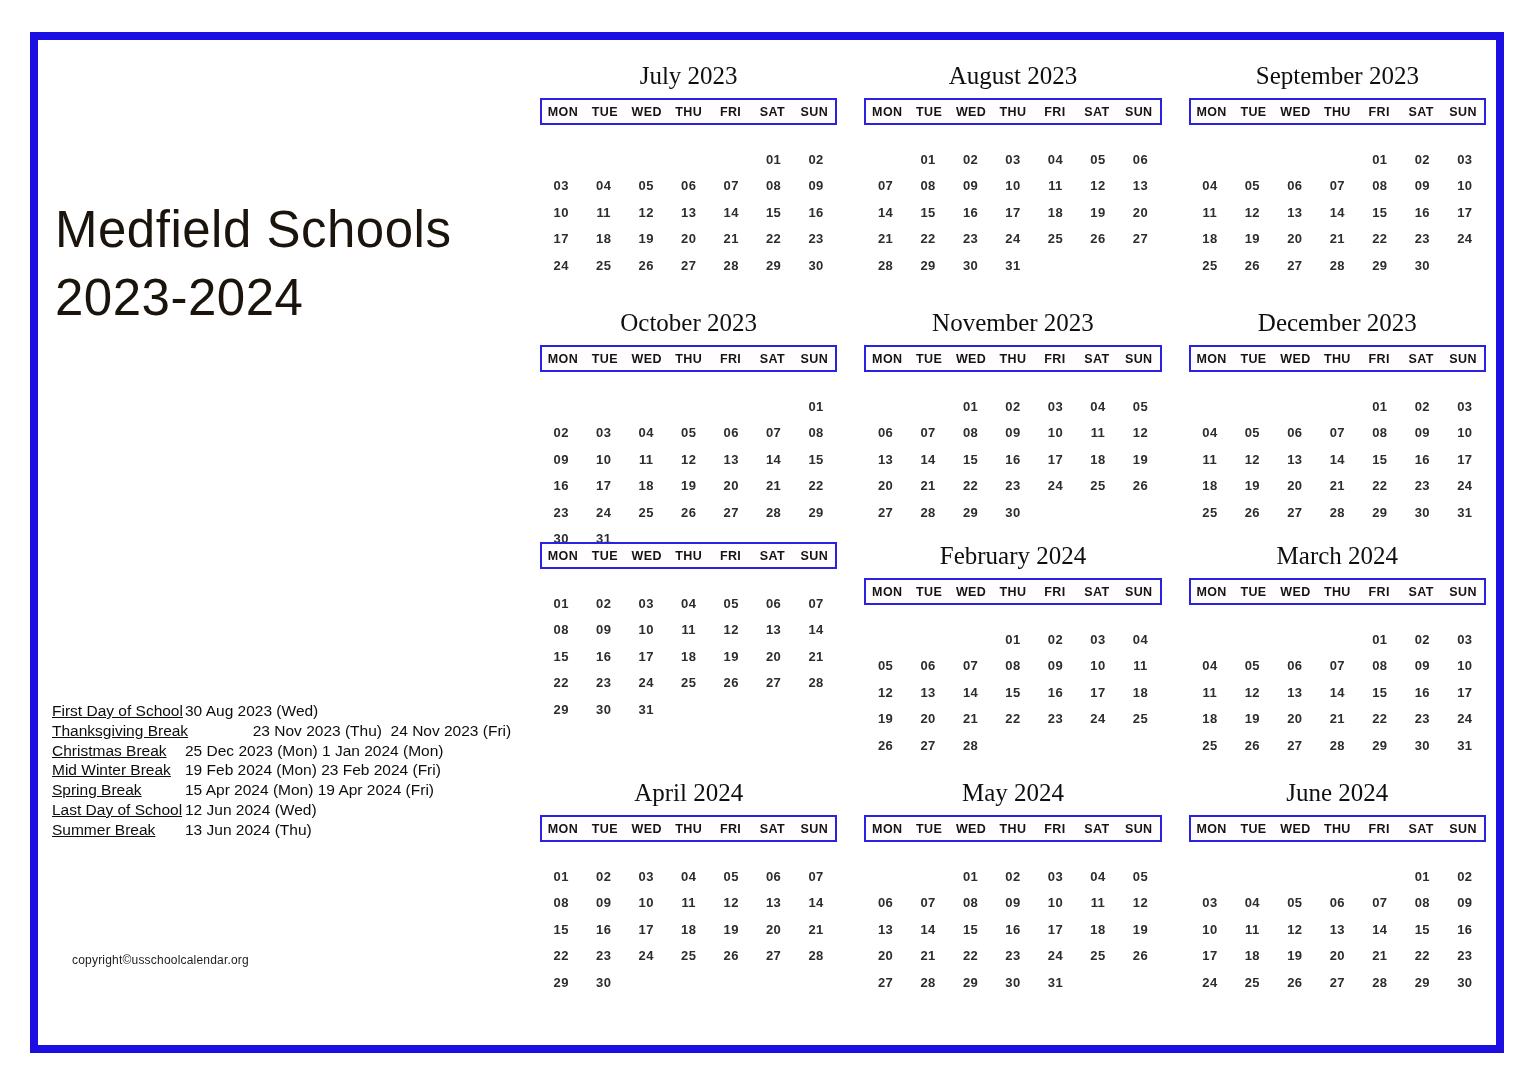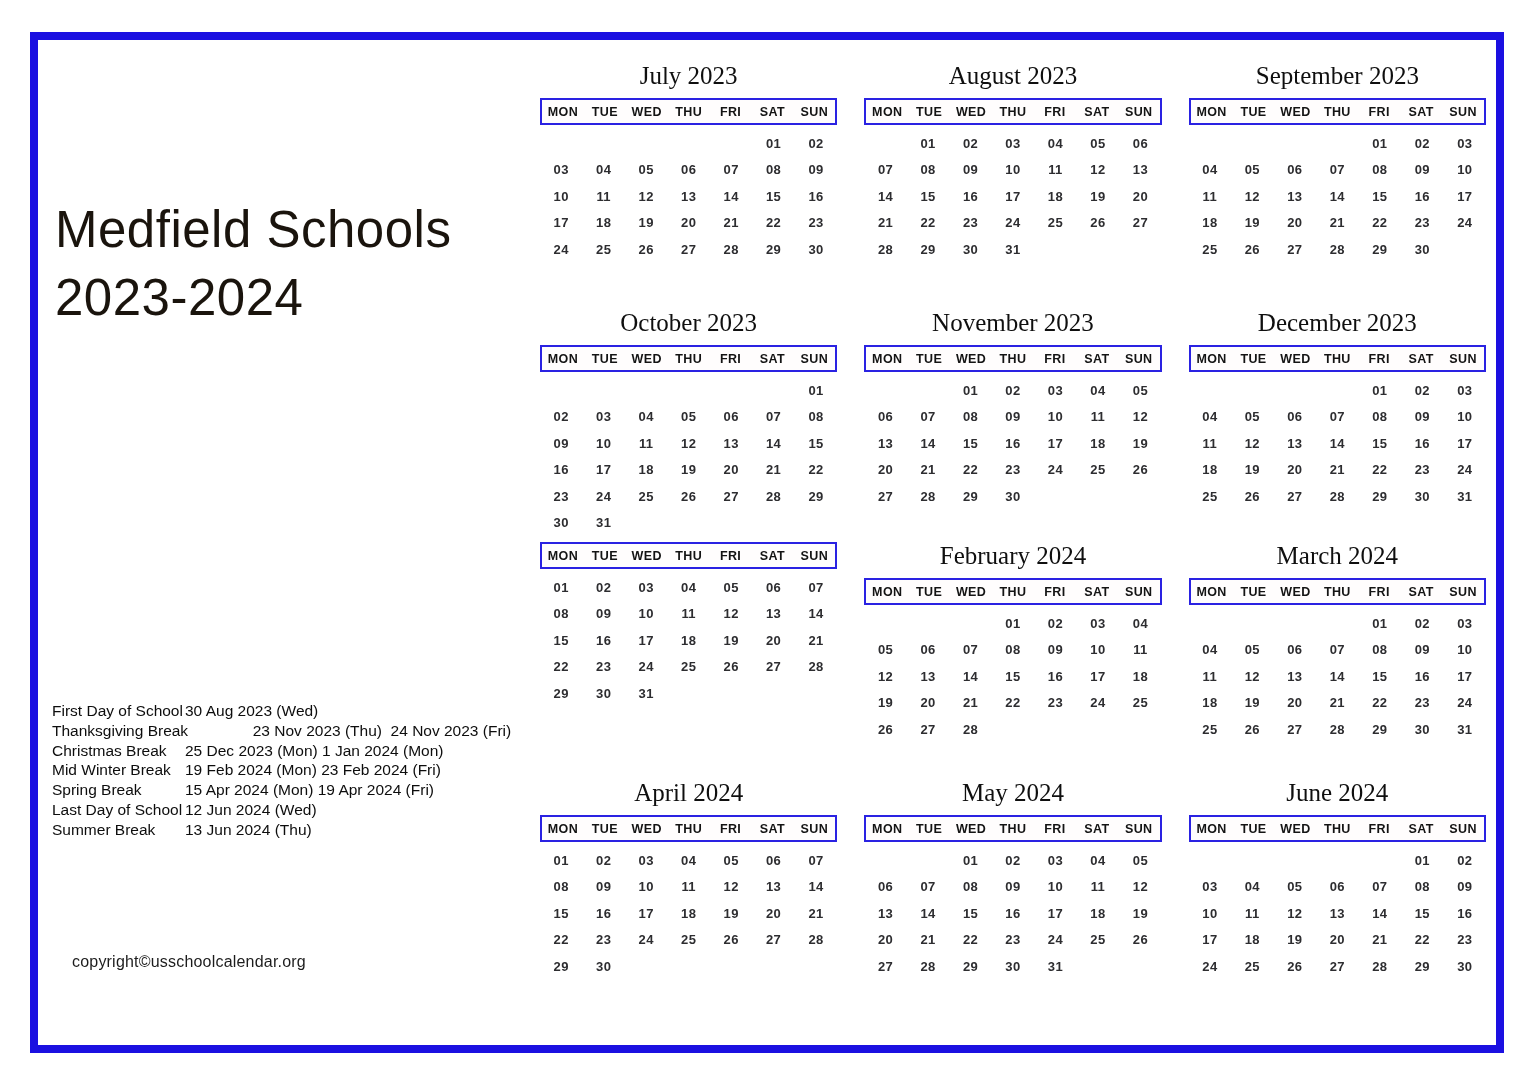--- a/index.html
+++ b/index.html
@@ -22,25 +22,25 @@
   .main-title{
     position:absolute;left:55px;top:196px;width:452px;
     font-size:51px;line-height:1.33;
     font-weight:500;color:#1a140d;letter-spacing:0.5px;
   }
   .events{
     position:absolute;left:52px;top:701px;
     font-size:15.5px;line-height:19.8px;color:#0d0d0d;
   }
   .event-row{display:flex;}
-  .event-label{min-width:133px;flex:none;}
+  .event-label{min-width:133px;flex:none;text-decoration:underline;}
   .event-dates{white-space:pre-wrap;}
   .copyright{
     position:absolute;left:72px;top:953px;
-    font-size:16px;color:#1c1c1c;letter-spacing:0.2px;
+    font-size:12px;color:#1c1c1c;letter-spacing:0.2px;
   }
   
   .months-grid{
     position:absolute;left:540px;top:62px;width:946px;
     display:grid;grid-template-columns:repeat(3,1fr);
     grid-template-rows:247px 233px 237px auto;
     column-gap:27px;align-items:start;
   }
   .month{width:100%;}
   .month-title{
@@ -50,21 +50,21 @@
   }
   .dow-row{
     display:grid;grid-template-columns:repeat(7,1fr);
     border:2px solid var(--box-border);background:#fffdfd;
     height:27px;align-items:center;
   }
   .dow-cell{
     text-align:center;font-size:12.5px;font-weight:700;
     letter-spacing:0.4px;color:var(--ink);
   }
-  .weeks{margin-top:5px;}
+  .weeks{margin-top:21px;}
   .week{
     display:grid;grid-template-columns:repeat(7,1fr);
     height:26.5px;align-items:center;
   }
   .day{
     text-align:center;font-size:13px;font-weight:700;
     letter-spacing:0.4px;color:var(--num-ink);
   }
 </style>
 </head>

